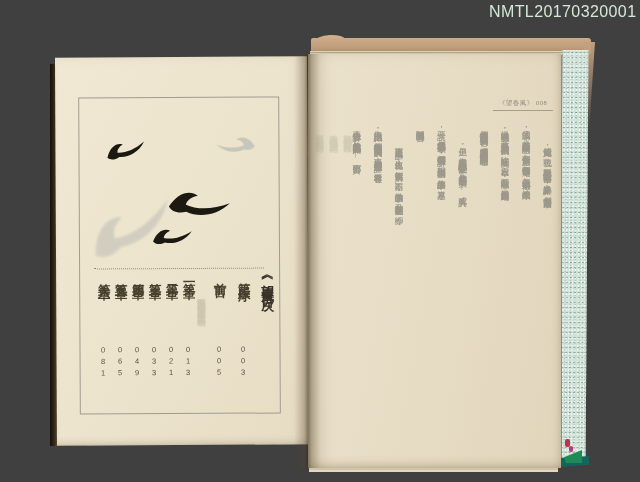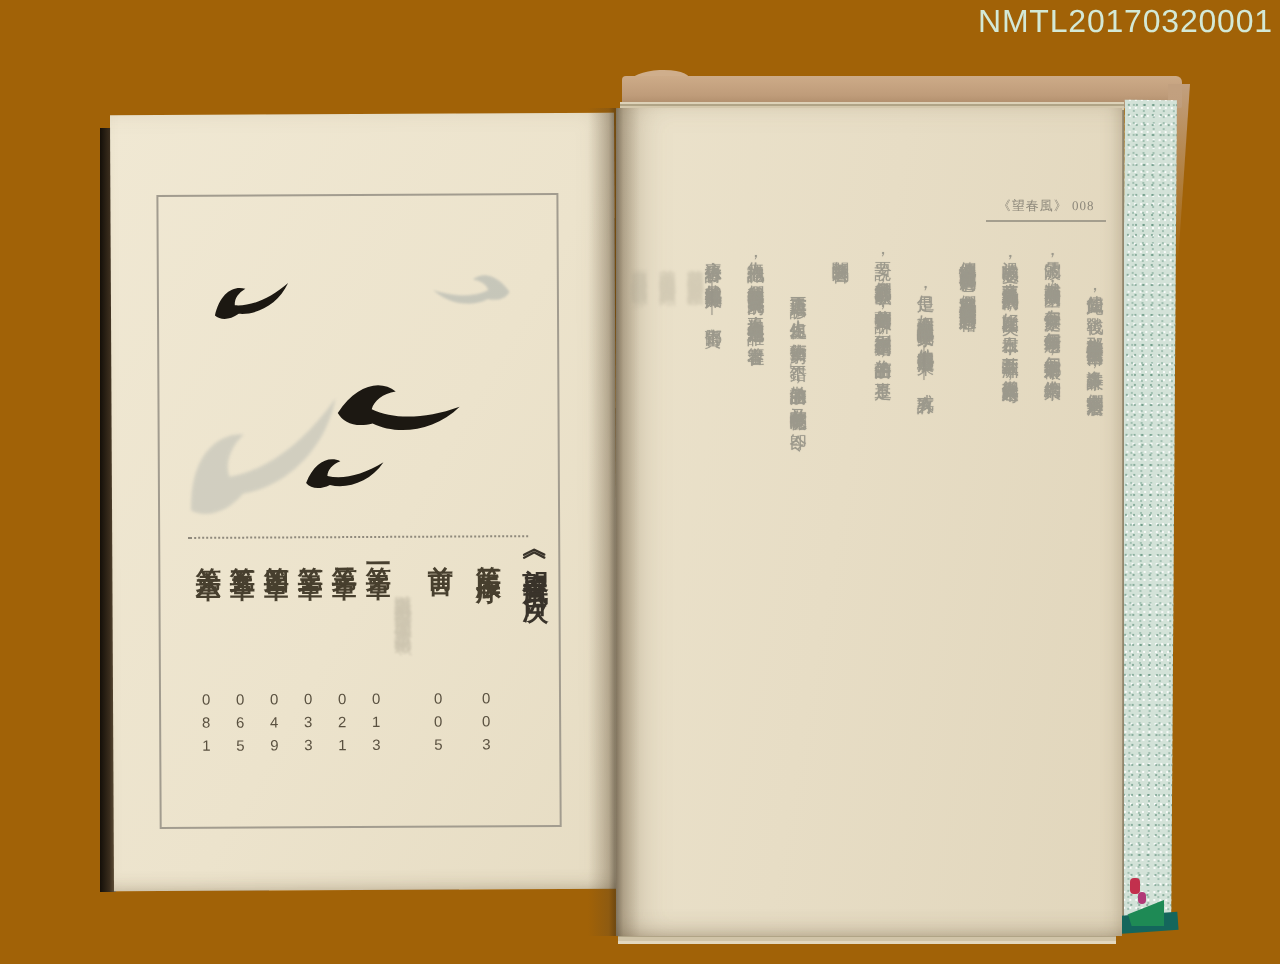--- a/index.html
+++ b/index.html
@@ -1,16 +1,16 @@
 <!DOCTYPE html>
 <html><head>
 <meta charset="utf-8">
 <style>
   html,body{margin:0;padding:0;background:#000;}
-  .stage{position:relative;width:640px;height:482px;background:#a16207;overflow:hidden;
+  .stage{position:relative;width:640px;height:482px;background:#404040;overflow:hidden;
          font-family:"Liberation Serif", serif;}
 
   
   .archive-id{position:absolute;left:489px;top:3px;width:150px;height:20px;
     font-family:"Liberation Sans", sans-serif;font-size:16px;letter-spacing:.4px;
     color:#d3e9d6;}
 
   
   .cover-top{position:absolute;left:311px;top:38px;width:280px;height:16px;
     background:linear-gradient(to bottom,#cdab88,#bf9c7a 60%,#a98866);border-radius:2px 3px 1px 1px;}

